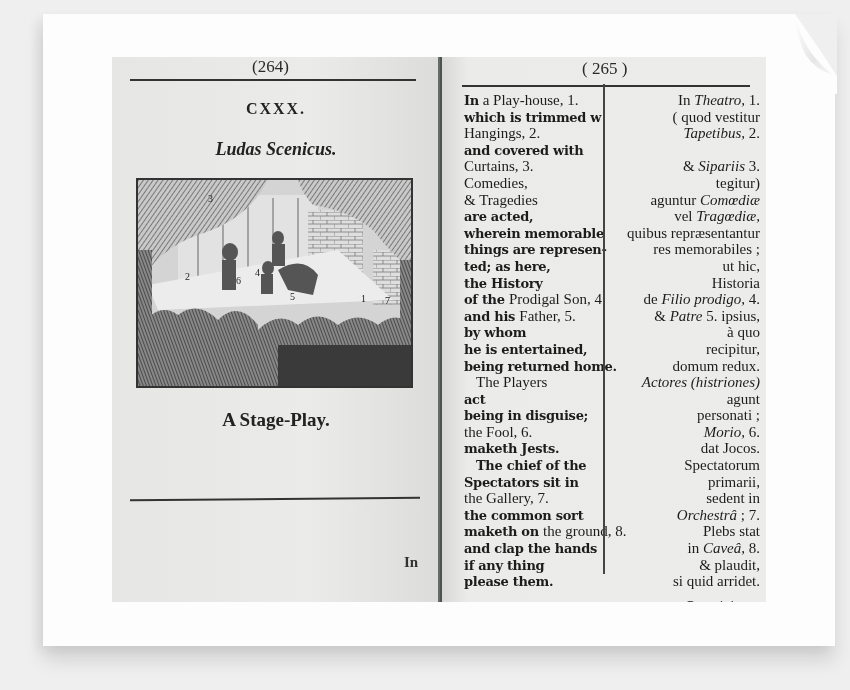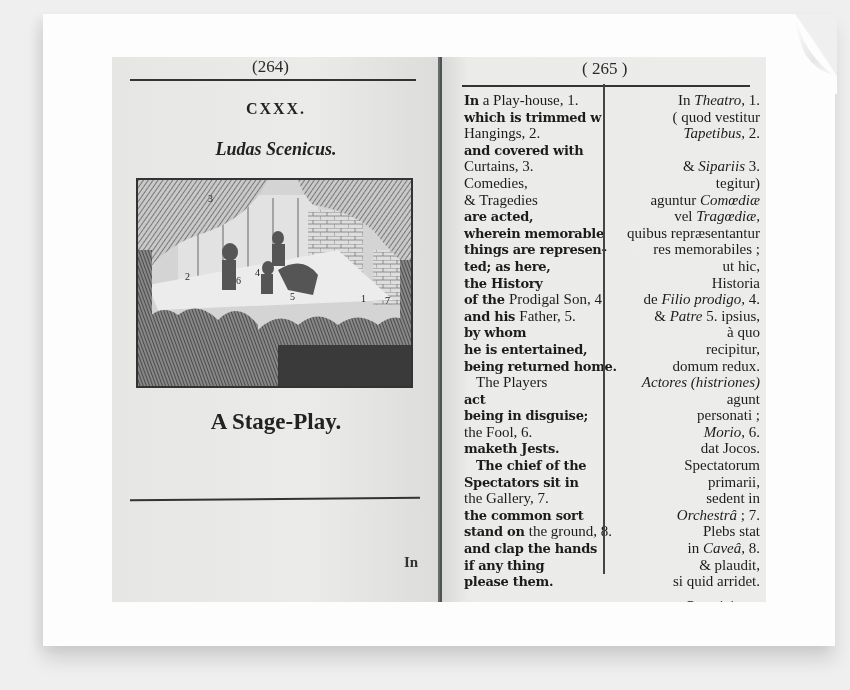--- a/index.html
+++ b/index.html
@@ -11,21 +11,21 @@
   .scan { position:absolute; left:112px; top:57px; width:654px; height:545px; background:#14532d; overflow:hidden; }
   .page { position:absolute; top:0; height:545px; background:#e9e9e8; }
   .page.left { left:0; width:328px; background: linear-gradient(90deg,#e6e6e5 0%,#ebebea 60%,#dcdcdb 100%); }
   .page.right { left:330px; width:324px; background: linear-gradient(90deg,#d8d8d7 0%,#ebebea 8%,#ececeb 100%); }
   .gutter { position:absolute; left:326px; top:0; width:5px; height:545px; background:#555; opacity:0.85; }
   .pnum { position:absolute; font-family:"Liberation Serif", serif; font-size:17px; color:#2a2a2a; }
   .rule { position:absolute; height:2px; background:#333; }
   .center { position:absolute; left:0; width:328px; text-align:center; color:#222; }
   .cxxx { top:43px; font-family:"Liberation Serif", serif; font-weight:bold; font-size:16px; letter-spacing:2px; }
   .latin-title { top:82px; font-family:"Liberation Serif", serif; font-style:italic; font-weight:bold; font-size:18px; }
-  .eng-title { top:352px; font-family:"Liberation Serif", serif; font-weight:bold; font-size:23px; }
+  .eng-title { top:352px; font-family:"Liberation Serif", serif; font-weight:bold; font-size:19px; }
   .catch-left { position:absolute; left:292px; top:497px; font-family:"Liberation Serif", serif; font-weight:bold; font-size:15px; color:#333; }
   .catch-right { position:absolute; left:244px; top:542px; font-family:"Liberation Serif", serif; font-style:italic; font-size:14px; color:#333; }
   .engraving { position:absolute; left:24px; top:121px; width:273px; height:206px; border:2px solid #333; background:#bbb; overflow:hidden; }
   .col { position:absolute; top:32px; font-size:14.5px; line-height:23px; color:#1c1c1c; }
   .col.en { left:22px; width:150px; }
   .col.la { left:168px; width:150px; font-family:"Liberation Serif", serif; font-size:15px;text-align:right; }
   .col .l { white-space:nowrap; display:block; height:16.6px; }
   .bl { font-family:"DejaVu Serif", serif; font-weight:bold; font-size:13px; letter-spacing:-0.3px; }
   .rm { font-family:"Liberation Serif", serif; font-size:15px; }
   .it { font-style:italic; }
@@ -145,21 +145,21 @@
         <span class="l"><span class="bl">being returned home.</span></span>
         <span class="l ind"><span class="rm">The Players</span></span>
         <span class="l"><span class="bl">act</span></span>
         <span class="l"><span class="bl">being in disguise;</span></span>
         <span class="l"><span class="rm">the Fool, 6.</span></span>
         <span class="l"><span class="bl">maketh Jests.</span></span>
         <span class="l ind"><span class="bl">The chief of the</span></span>
         <span class="l"><span class="bl">Spectators sit in</span></span>
         <span class="l"><span class="rm">the Gallery, 7.</span></span>
         <span class="l"><span class="bl">the common sort</span></span>
-        <span class="l"><span class="bl">stand on </span><span class="rm">the ground, 8.</span></span>
+        <span class="l"><span class="bl">maketh on </span><span class="rm">the ground, 8.</span></span>
         <span class="l"><span class="bl">and clap the hands</span></span>
         <span class="l"><span class="bl">if any thing</span></span>
         <span class="l"><span class="bl">please them.</span></span>
       </div>
     <div class="col la" id="laCol">
         <span class="l ind"><span class="rm">In </span><span class="it">Theatro,</span><span class="rm"> 1.</span></span>
         <span class="l"><span class="rm">( quod vestitur</span></span>
         <span class="l"><span class="it">Tapetibus,</span><span class="rm"> 2.</span></span>
         <span class="l"><span class="rm"></span></span>
         <span class="l"><span class="rm">&amp; </span><span class="it">Sipariis</span><span class="rm"> 3.</span></span>

